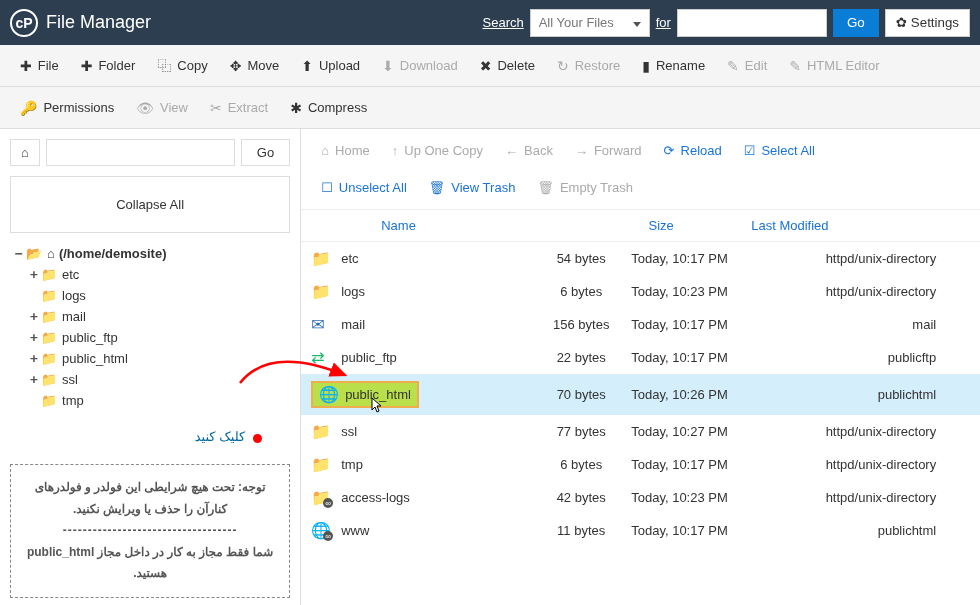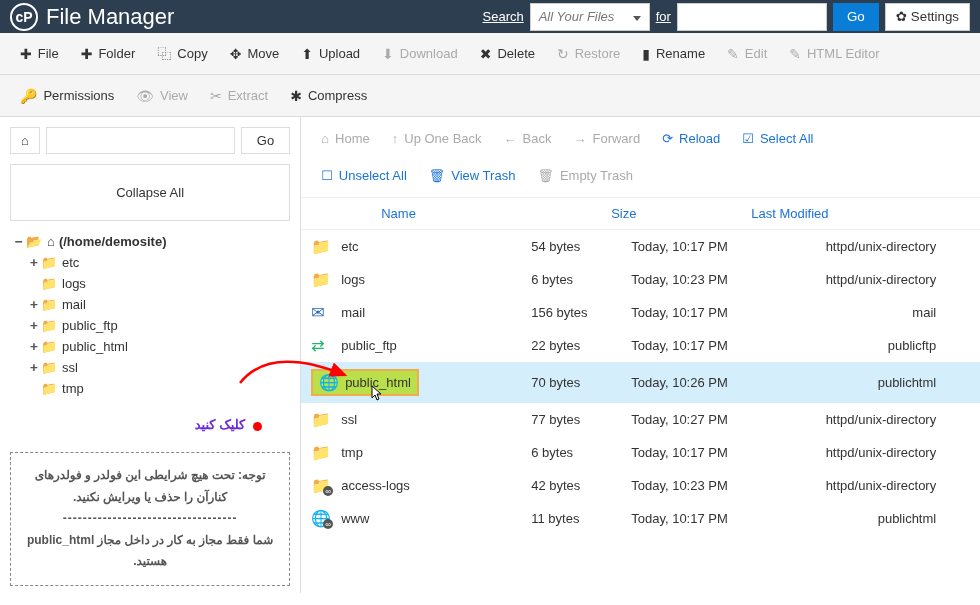--- a/index.html
+++ b/index.html
@@ -1,24 +1,24 @@
 <!DOCTYPE html>
 <html><head>
 <meta charset="utf-8">
 <style>
 * { margin: 0; padding: 0; box-sizing: border-box; }
 body { font-family: Arial, sans-serif; font-size: 13px; color: #333; background: #fff; width: 980px; height: 605px; overflow: hidden; }
 
-.topbar { background: #2c3e50; color: #fff; height: 33px; display: flex; align-items: center; padding: 0 10px; gap: 36px; }
+.topbar { background: #2c3e50; color: #fff; height: 45px; display: flex; align-items: center; padding: 0 10px; gap: 36px; }
 .logo-wrap { display: flex; align-items: center; gap: 8px; }
 .logo-icon { width: 28px; height: 28px; border: 2.5px solid #fff; border-radius: 50%; display: flex; align-items: center; justify-content: center; font-weight: bold; font-size: 14px; }
-.app-title { font-size: 22px; font-weight: normal; }
+.app-title { font-size: 18px; font-weight: normal; }
 .search-wrap { margin-left: auto; display: flex; align-items: center; gap: 6px; }
 .search-label { color: #fff; text-decoration: underline; }
-.search-select { height: 28px; background: #fff; border: 1px solid #ccc; padding: 0 20px 0 8px; position: relative; min-width: 120px; line-height: 28px; display: flex; align-items: center; color: #777; font-style: italic; }
+.search-select { height: 28px; background: #fff; border: 1px solid #ccc; padding: 0 20px 0 8px; position: relative; min-width: 120px; line-height: 28px; display: flex; align-items: center; color: #777; }
 .search-select::after { content: ""; position: absolute; right: 8px; top: 12px; width: 0; height: 0; border-left: 4px solid transparent; border-right: 4px solid transparent; border-top: 5px solid #555; }
 .search-input { height: 28px; width: 150px; border: 1px solid #ccc; padding: 0 6px; }
 .go-btn { background: #0a7dd6; color: #fff; height: 28px; padding: 0 14px; border: none; cursor: pointer; }
 .settings-btn { background: #fff; color: #333; height: 28px; padding: 0 10px; border: 1px solid #ccc; cursor: pointer; display: flex; align-items: center; gap: 4px; }
 
 .toolbar1 { background: #f5f5f5; border-bottom: 1px solid #ddd; height: 42px; display: flex; align-items: center; padding: 0 10px; gap: 2px; }
 .toolbar2 { background: #f5f5f5; border-bottom: 1px solid #ddd; height: 42px; display: flex; align-items: center; padding: 0 10px; gap: 2px; }
 .tb-btn { padding: 6px 10px; color: #333; cursor: pointer; display: flex; align-items: center; gap: 6px; }
 .tb-btn.disabled { color: #aaa; }
 .tb-icon { font-size: 14px; }
@@ -32,41 +32,41 @@
 .collapse-btn { border: 1px solid #ddd; padding: 20px; text-align: center; cursor: pointer; margin-bottom: 10px; }
 
 .tree { margin-left: 5px; }
 .tree-node { padding: 3px 0; display: flex; align-items: center; gap: 4px; }
 .tree-exp { color: #555; font-family: monospace; font-weight: bold; }
 .folder-ic { color: #f0ad4e; }
 .tree-label { color: #333; }
 .tree-root-label { font-weight: bold; color: #333; }
 .indent1 { margin-left: 15px; }
 
-.annot-text { text-align: right; margin-top: 18px; color: #6d28d9; direction: rtl; position: relative; padding-right: 45px; font-weight: bold; }
+.annot-text { text-align: right; margin-top: 18px; color: #0369a1; direction: rtl; position: relative; padding-right: 45px; }
 .red-dot { position: absolute; right: 28px; top: 5px; width: 9px; height: 9px; background: red; border-radius: 50%; }
 .arrow-svg { position: absolute; left: 220px; top: 335px; pointer-events: none; }
 
 .note-box { border: 1px dashed #888; padding: 12px; margin-top: 20px; text-align: center; direction: rtl; font-weight: bold; color: #555; font-size: 12px; line-height: 1.8; }
 .note-hr { letter-spacing: 1px; }
 
 .content { flex: 1; border-left: 1px solid #ddd; }
 .ctoolbar1 { display: flex; align-items: center; padding: 8px 10px; gap: 2px; border-bottom: 0; }
 .ctoolbar2 { display: flex; align-items: center; padding: 2px 10px 8px; gap: 2px; border-bottom: 1px solid #eee; }
 .ct-btn { padding: 6px 10px; color: #555; cursor: pointer; display: flex; align-items: center; gap: 6px; }
 .ct-btn.disabled { color: #aaa; }
 .ct-btn.primary { color: #1a73d6; }
 
 .tbl { width: 100%; }
 .tbl-hdr { display: flex; padding: 8px 10px; color: #1a73d6; border-bottom: 1px solid #eee; gap: 40px; }
 .tbl-row { display: flex; padding: 7px 10px; align-items: center; border-bottom: 0; }
 .tbl-row.hl { background: #d4eefc; }
 .col-icon { width: 30px; }
 .col-name { width: 190px; }
-.col-size { width: 100px; }
+.col-size { width: 100px; text-align: center; }
 .col-mod { width: 185px; }
 .col-type { width: 120px; text-align: right; }
 .row-ic { color: #f0ad4e; font-size: 16px; }
 .row-ic.blue { color: #2a6ab8; }
 .row-ic.green { color: #1db867; }
 .hl-cell { background: #b9df4a; border: 2px solid #f0ad4e; padding: 2px 6px; display: inline-flex; align-items: center; gap: 6px; position: relative; }
 .cursor { position: absolute; left: 58px; top: 14px; font-size: 16px; }
 .link-ic { position: relative; }
 .link-badge { position: absolute; bottom: -2px; right: -2px; background: #555; color: #fff; border-radius: 50%; font-size: 8px; width: 10px; height: 10px; display: flex; align-items: center; justify-content: center; }
 </style>
@@ -228,21 +228,21 @@
   </div>
 
   <div class="content">
     <div class="ctoolbar1">
       <div class="ct-btn disabled">
           <span>⌂</span>
           <span>Home</span>
         </div>
       <div class="ct-btn disabled">
           <span>↑</span>
-          <span>Up One Back</span>
+          <span>Up One Copy</span>
         </div>
       <div class="ct-btn disabled">
           <span>←</span>
           <span>Back</span>
         </div>
       <div class="ct-btn disabled">
           <span>→</span>
           <span>Forward</span>
         </div>
       <div class="ct-btn primary">

